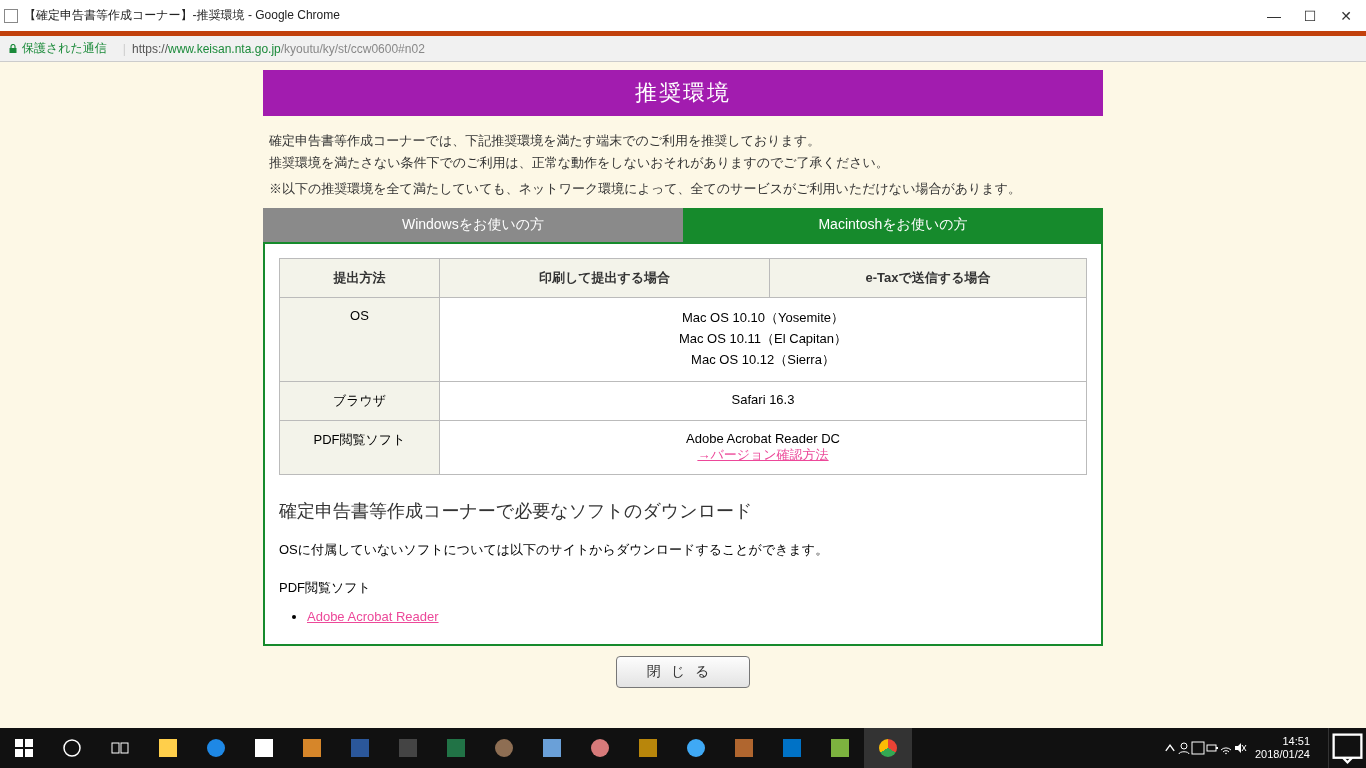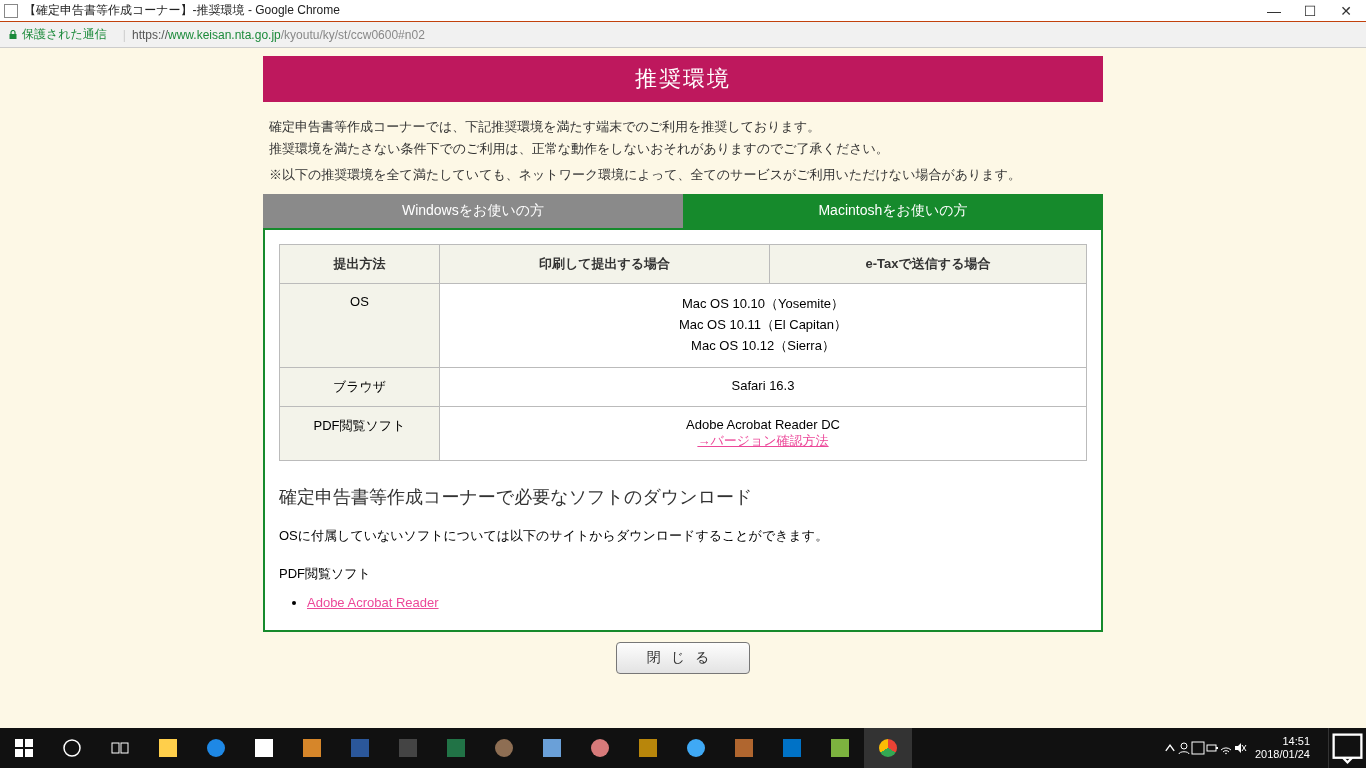--- a/index.html
+++ b/index.html
@@ -7,26 +7,26 @@
     font-family: "Meiryo", "MS PGothic", sans-serif;
     font-size: 13px;
     background: #fdf8e6;
     width: 1366px;
     height: 768px;
     overflow: hidden;
     position: relative;
   }
   
   .titlebar {
-    height: 22px;
+    height: 36px;
     background: #fff;
     display: flex;
     align-items: center;
     padding: 0 4px;
-    border-bottom: 1px solid #c2410c;
+    border-bottom: 5px solid #c2410c;
   }
   .titlebar .favicon {
     width: 14px; height: 14px;
     border: 1px solid #888;
     margin-right: 6px;
   }
   .titlebar .title { flex: 1; font-size: 12px; color: #222; }
   .winbtns { display: flex; gap: 20px; padding-right: 8px; }
   .winbtn { width: 16px; height: 16px; display:flex; align-items:center; justify-content:center; font-size:14px; color:#333; }
   
@@ -52,21 +52,21 @@
     overflow: hidden;
     display: flex;
     justify-content: center;
     background: #fdf8e6;
   }
   .content {
     width: 840px;
     padding-top: 8px;
   }
   .banner {
-    background: #be185d;
+    background: #a21caf;
     color: #fff;
     text-align: center;
     font-size: 22px;
     padding: 8px 4px;
     letter-spacing: 2px;
   }
   .intro {
     padding: 14px 6px 6px 6px;
     color: #333;
     line-height: 1.7;

